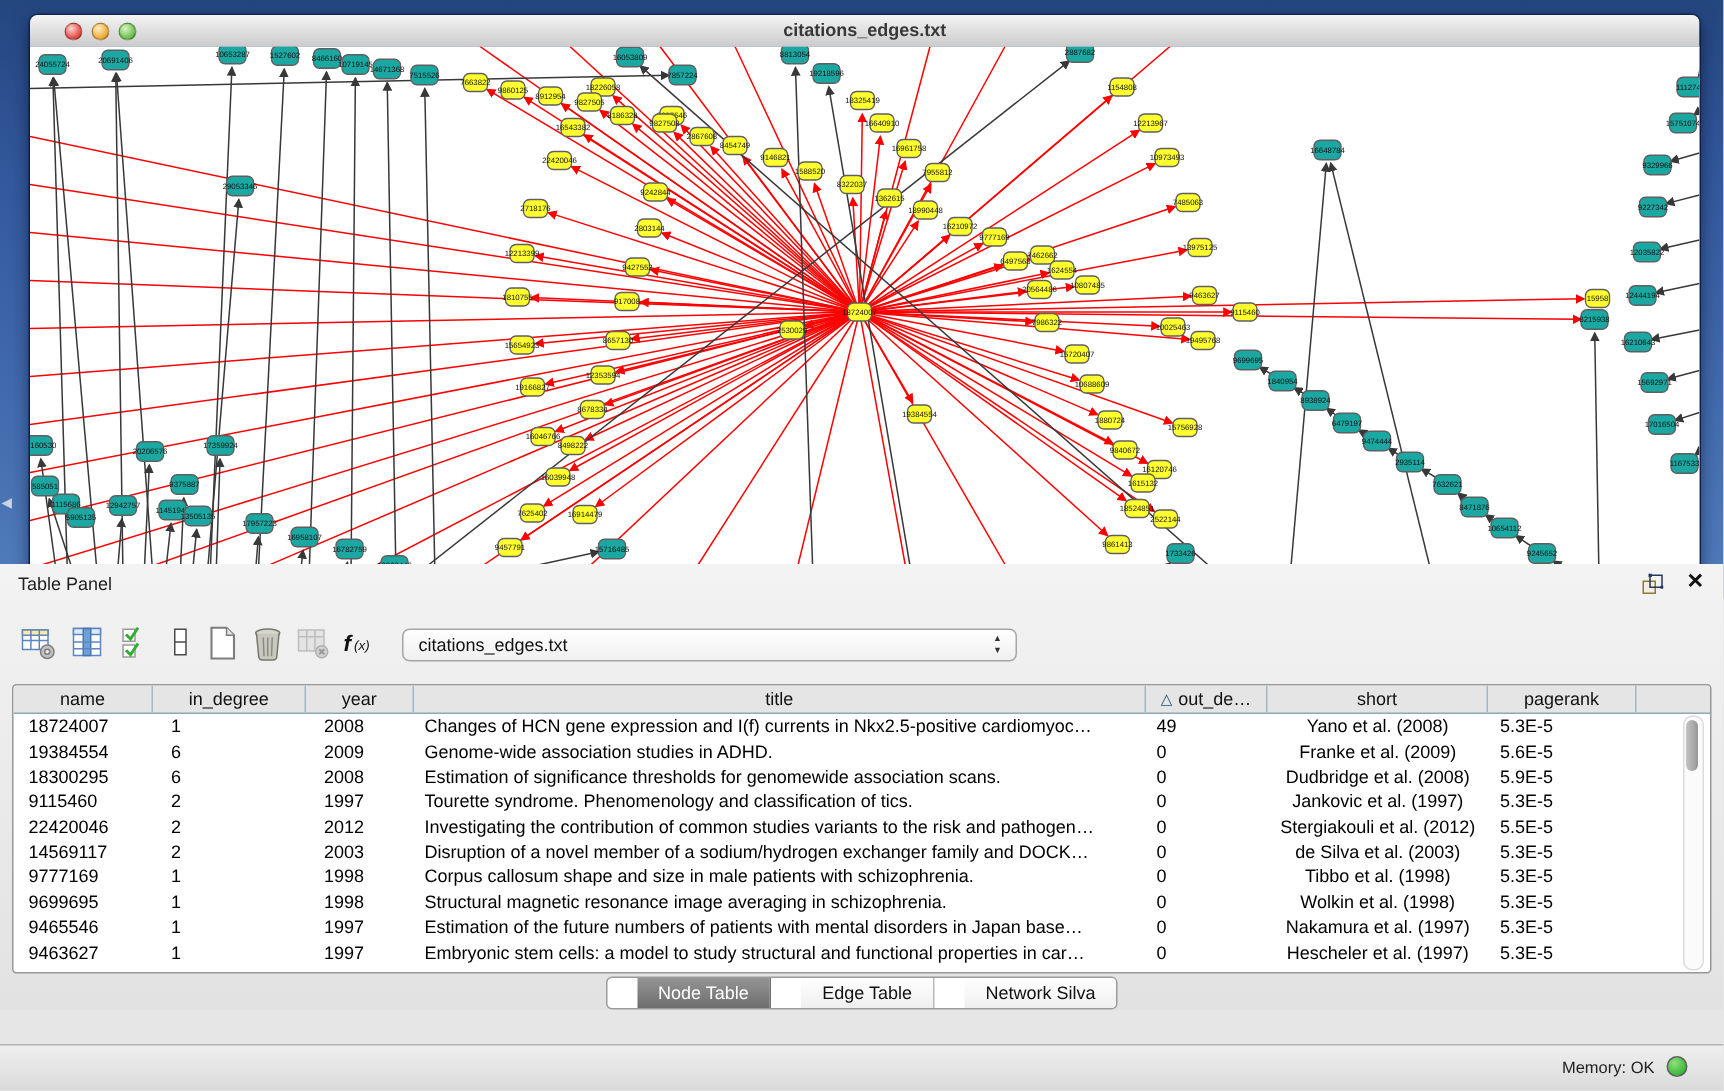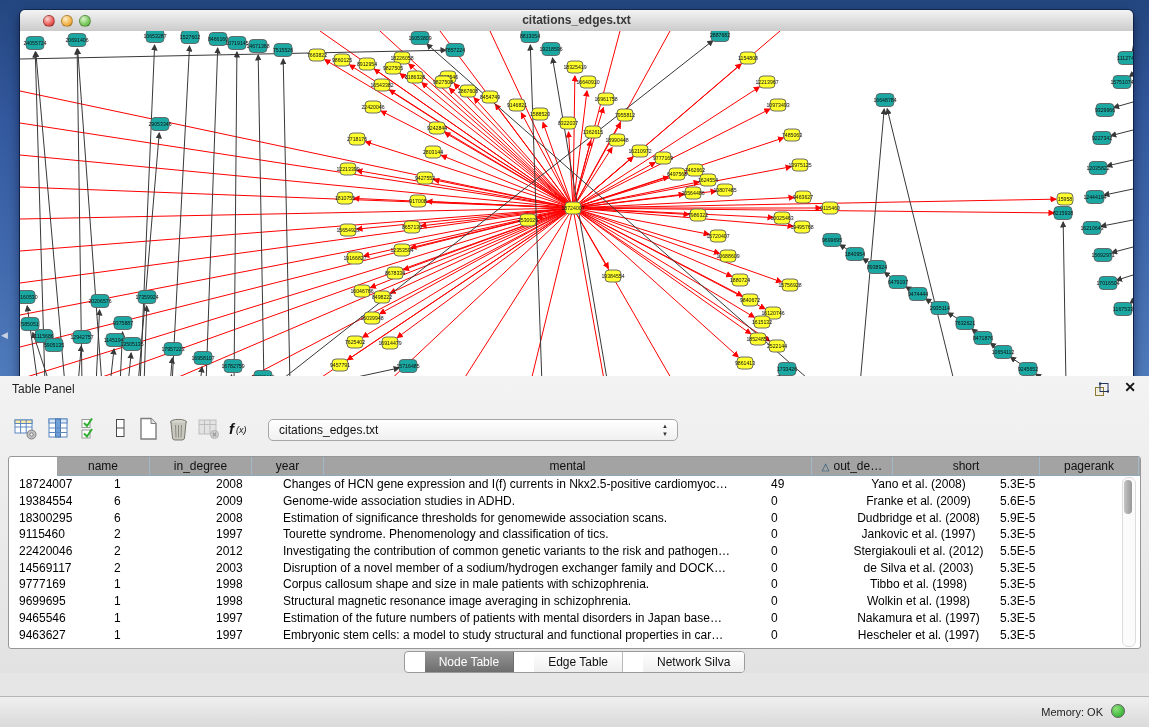--- a/index.html
+++ b/index.html
@@ -30,21 +30,21 @@
 
   .toolbar{position:absolute;left:0;top:26px;width:100%;height:54px;}
   .tool-btn{position:absolute;top:14px;width:25px;height:26px;}
   .combo{position:absolute;left:268px;top:17px;width:410px;height:22px;box-sizing:border-box;
     background:linear-gradient(#ffffff,#f0f0f0);border:1px solid #a6a6a6;border-radius:5px;
     font-size:12px;line-height:20px;padding-left:10px;color:#111;}
   .stepper{position:absolute;right:9px;top:2px;font-size:6px;color:#333;line-height:8px;text-align:center;}
 
   .table-container{position:absolute;left:8px;top:80px;width:1133px;height:193px;background:#fff;
     border:1px solid #979797;border-radius:3px;overflow:hidden;box-sizing:border-box;}
-  .thead{display:flex;height:18px;background:#a3a3a3;border-bottom:1px solid #8fa8b8;font-size:12px;color:#111;margin-left:48px;}
+  .thead{display:flex;height:18px;background:#e5e5e5;border-bottom:1px solid #8fa8b8;font-size:12px;color:#111;}
   .th{display:flex;align-items:center;justify-content:center;border-right:1px solid #9fb9c8;box-sizing:border-box;white-space:nowrap;overflow:hidden;}
   .sort-tri{color:#1a5276;font-size:10px;margin-right:4px;}
   .c0{width:93px}.c1{width:102px}.c2{width:72px}.c3{width:488px}.c4{width:81px}.c5{width:147px}.c6{width:99px}
   .trow{display:flex;height:16.7px;font-size:12px;color:#000;align-items:center;}
   .td{box-sizing:border-box;white-space:nowrap;overflow:hidden;}
   .td.c0{padding-left:10px}.td.c1{padding-left:12px}.td.c2{padding-left:12px}.td.c3{padding-left:7px}
   .td.c4{padding-left:7px}.td.c5{text-align:center}.td.c6{padding-left:8px}
   .vscroll{position:absolute;right:4px;top:20px;width:12px;height:168px;background:#fbfbfb;
     border:1px solid #dcdcdc;border-radius:6px;}
   .vthumb{position:absolute;left:1px;top:2px;width:8px;height:34px;border-radius:5px;
@@ -826,21 +826,21 @@
           <div class="th c0">
             <span>name</span>
           </div>
           <div class="th c1">
             <span>in_degree</span>
           </div>
           <div class="th c2">
             <span>year</span>
           </div>
           <div class="th c3">
-            <span>mental</span>
+            <span>title</span>
           </div>
           <div class="th c4">
             <span class="sort-tri">△</span>
             <span>out_de…</span>
           </div>
           <div class="th c5">
             <span>short</span>
           </div>
           <div class="th c6">
             <span>pagerank</span>
@@ -880,21 +880,21 @@
             <div class="td c2">1997</div>
             <div class="td c3">Tourette syndrome. Phenomenology and classification of tics.</div>
             <div class="td c4">0</div>
             <div class="td c5">Jankovic et al. (1997)</div>
             <div class="td c6">5.3E-5</div>
           </div>
           <div class="trow">
             <div class="td c0">22420046</div>
             <div class="td c1">2</div>
             <div class="td c2">2012</div>
-            <div class="td c3">Investigating the contribution of common genetic variants to the risk and pathogen…</div>
+            <div class="td c3">Investigating the contribution of common studies variants to the risk and pathogen…</div>
             <div class="td c4">0</div>
             <div class="td c5">Stergiakouli et al. (2012)</div>
             <div class="td c6">5.5E-5</div>
           </div>
           <div class="trow">
             <div class="td c0">14569117</div>
             <div class="td c1">2</div>
             <div class="td c2">2003</div>
             <div class="td c3">Disruption of a novel member of a sodium/hydrogen exchanger family and DOCK…</div>
             <div class="td c4">0</div>

